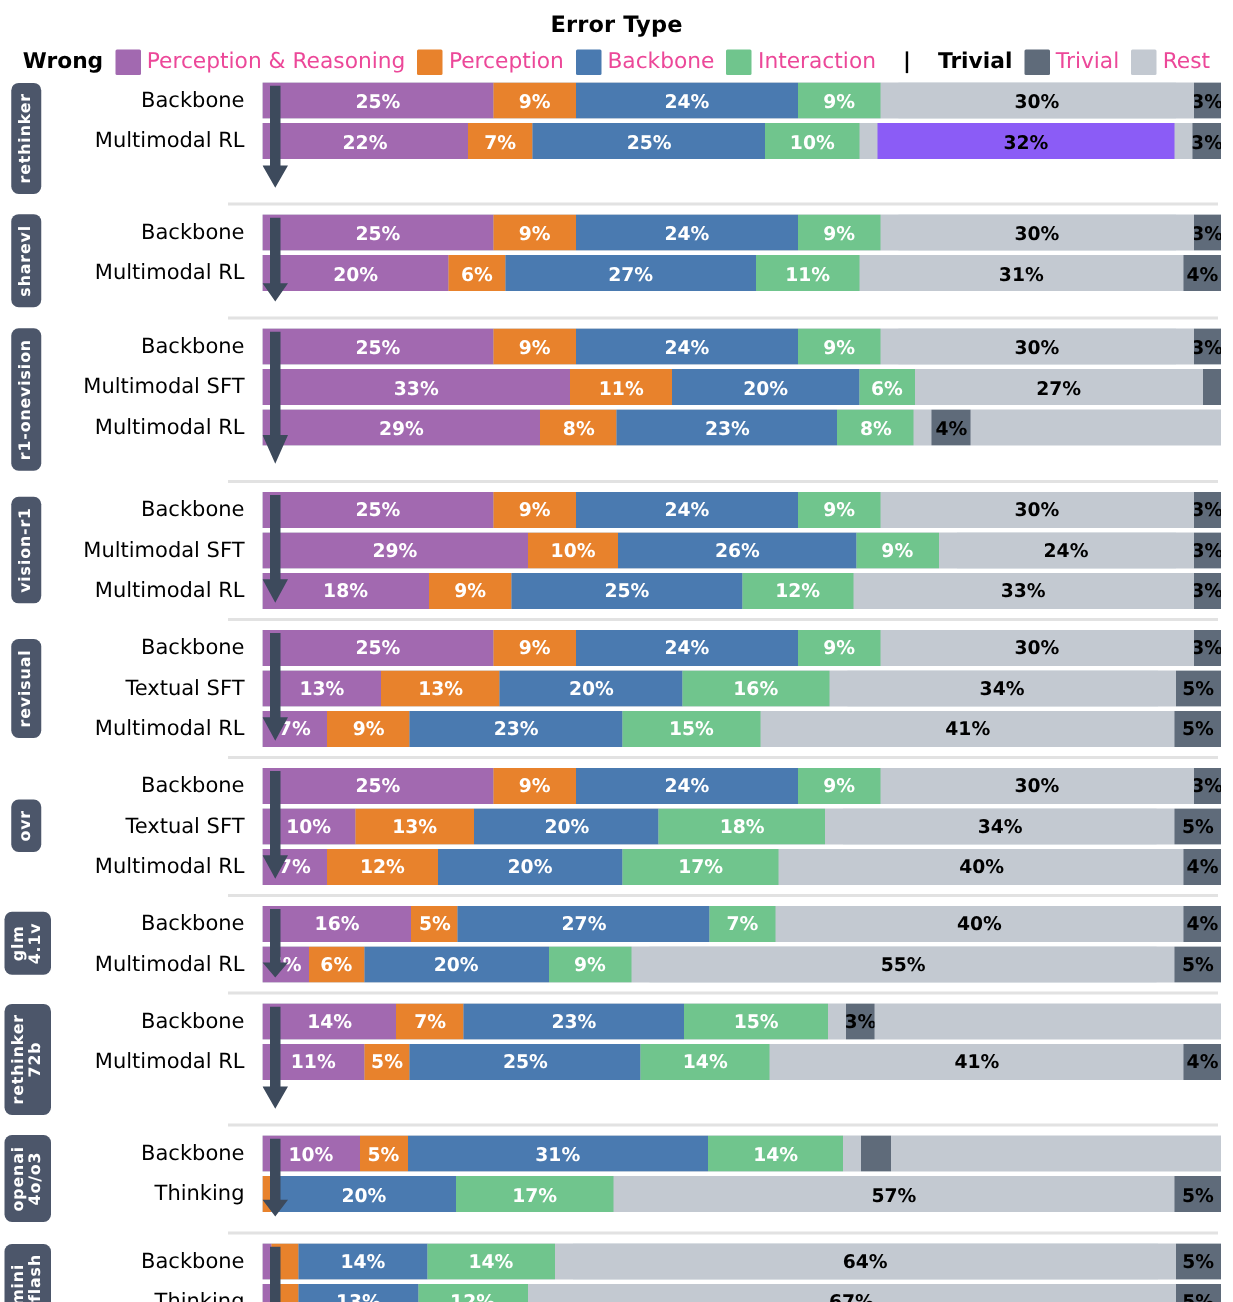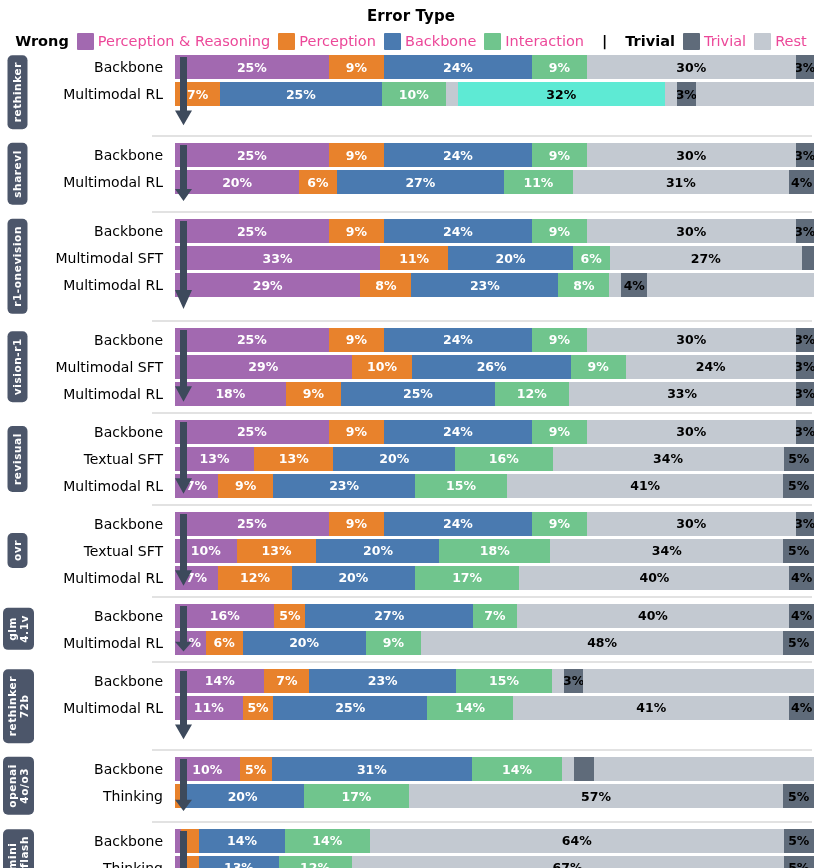--- a/index.html
+++ b/index.html
@@ -215,24 +215,25 @@
                 <div class="seg seg-label-light" style="background: rgb(232, 130, 44); width: 9%;">9%</div>
                 <div class="seg seg-label-light" style="background: rgb(74, 122, 176); width: 24%;">24%</div>
                 <div class="seg seg-label-light" style="background: rgb(112, 197, 141); width: 9%;">9%</div>
                 <div class="seg seg-label-dark" style="background: rgb(195, 201, 209); width: 30%;">30%</div>
                 <div class="seg seg-label-dark" style="background: rgb(95, 107, 122); width: 3%;">3%</div>
               </div>
             </div>
             <div class="row">
               <div class="row-label">Multimodal RL</div>
               <div class="bar">
+                <div class="seg seg-label-light" style="background: rgb(162, 105, 176); width: 22.2222%;">22%</div>
                 <div class="seg seg-label-light" style="background: rgb(232, 130, 44); width: 7.07071%;">7%</div>
                 <div class="seg seg-label-light" style="background: rgb(74, 122, 176); width: 25.2525%;">25%</div>
                 <div class="seg seg-label-light" style="background: rgb(112, 197, 141); width: 10.101%;">10%</div>
-                <div class="seg seg-label-dark" style="background: #5eead4; width: 32.3232%;">32%</div>
+                <div class="seg seg-label-dark" style="background: #8b5cf6; width: 32.3232%;">32%</div>
                 <div class="seg seg-label-dark" style="background: rgb(95, 107, 122); width: 3.0303%;">3%</div>
               </div>
             </div>
           </div>
         </div>
       </div>
       <div class="divider"></div>
       <div class="group">
         <div class="group-inner">
           <div class="group-tag-col">
@@ -484,21 +485,21 @@
                 <div class="seg seg-label-dark" style="background: rgb(95, 107, 122); width: 4.0404%;">4%</div>
               </div>
             </div>
             <div class="row">
               <div class="row-label">Multimodal RL</div>
               <div class="bar">
                 <div class="seg seg-label-light" style="background: rgb(162, 105, 176); width: 5%;">5%</div>
                 <div class="seg seg-label-light" style="background: rgb(232, 130, 44); width: 6%;">6%</div>
                 <div class="seg seg-label-light" style="background: rgb(74, 122, 176); width: 20%;">20%</div>
                 <div class="seg seg-label-light" style="background: rgb(112, 197, 141); width: 9%;">9%</div>
-                <div class="seg seg-label-dark" style="background: rgb(195, 201, 209); width: 55%;">48%</div>
+                <div class="seg seg-label-dark" style="background: rgb(195, 201, 209); width: 55%;">55%</div>
                 <div class="seg seg-label-dark" style="background: rgb(95, 107, 122); width: 5%;">5%</div>
               </div>
             </div>
           </div>
         </div>
       </div>
       <div class="divider"></div>
       <div class="group">
         <div class="group-inner">
           <div class="group-tag-col">

